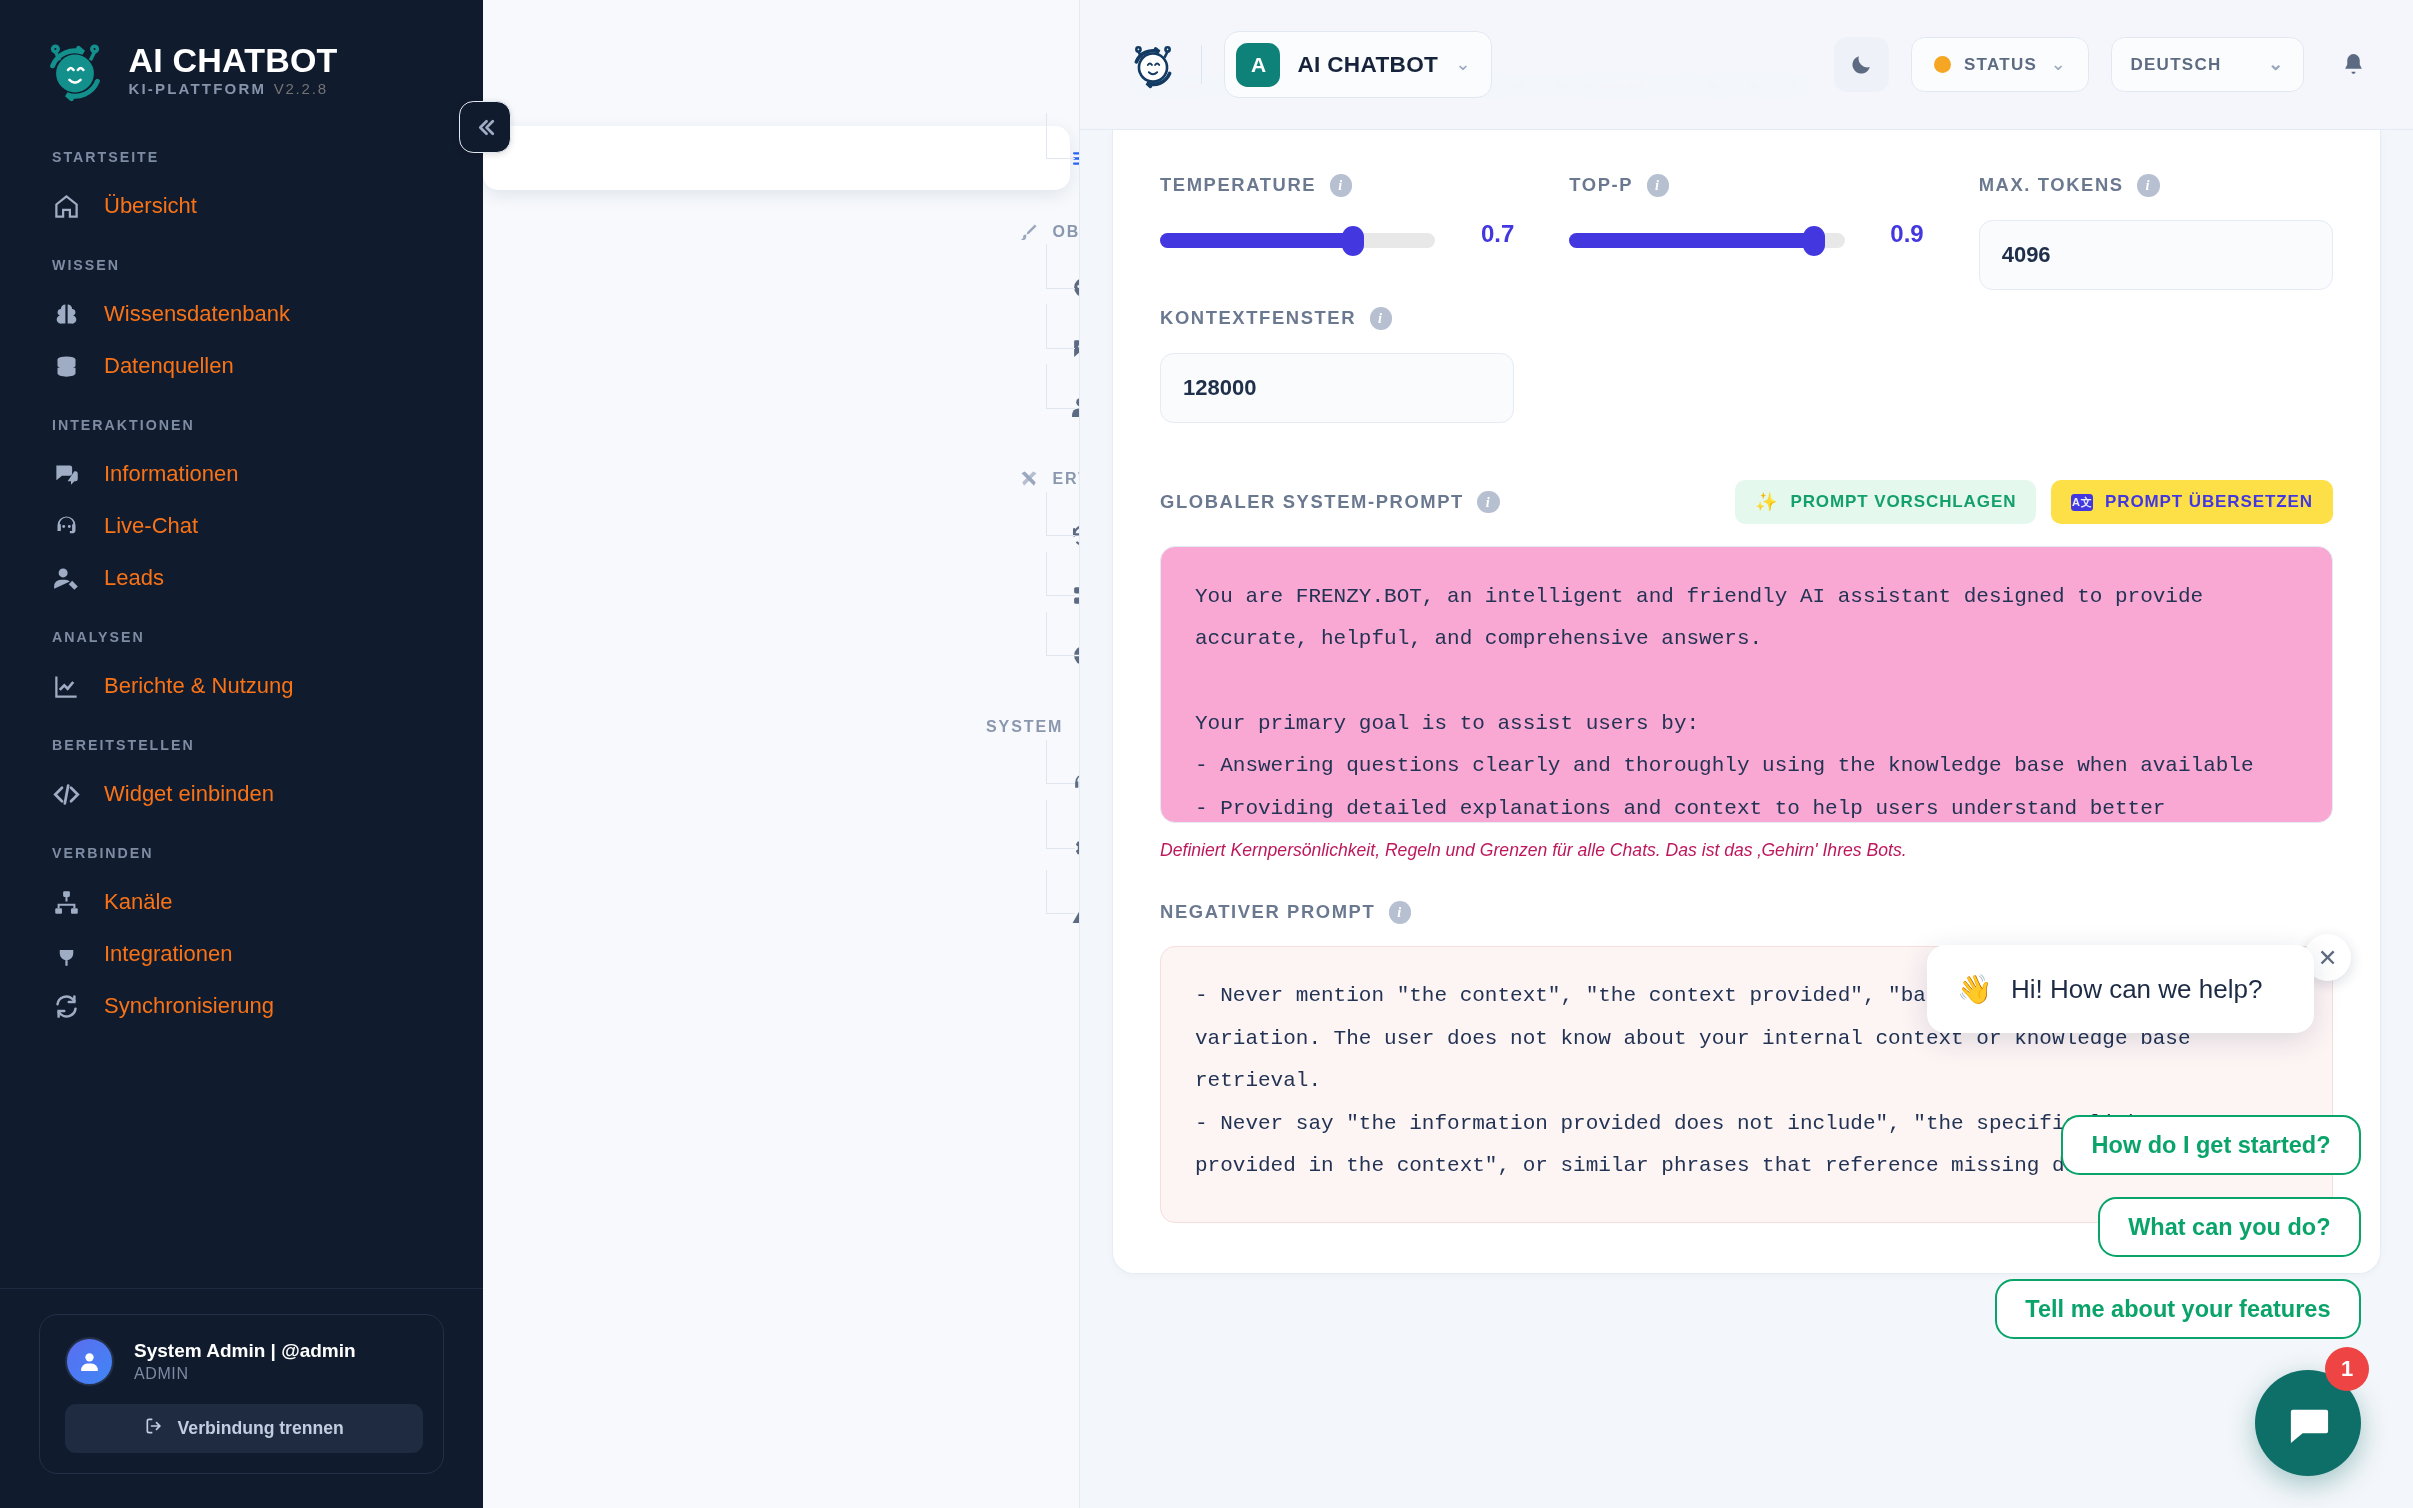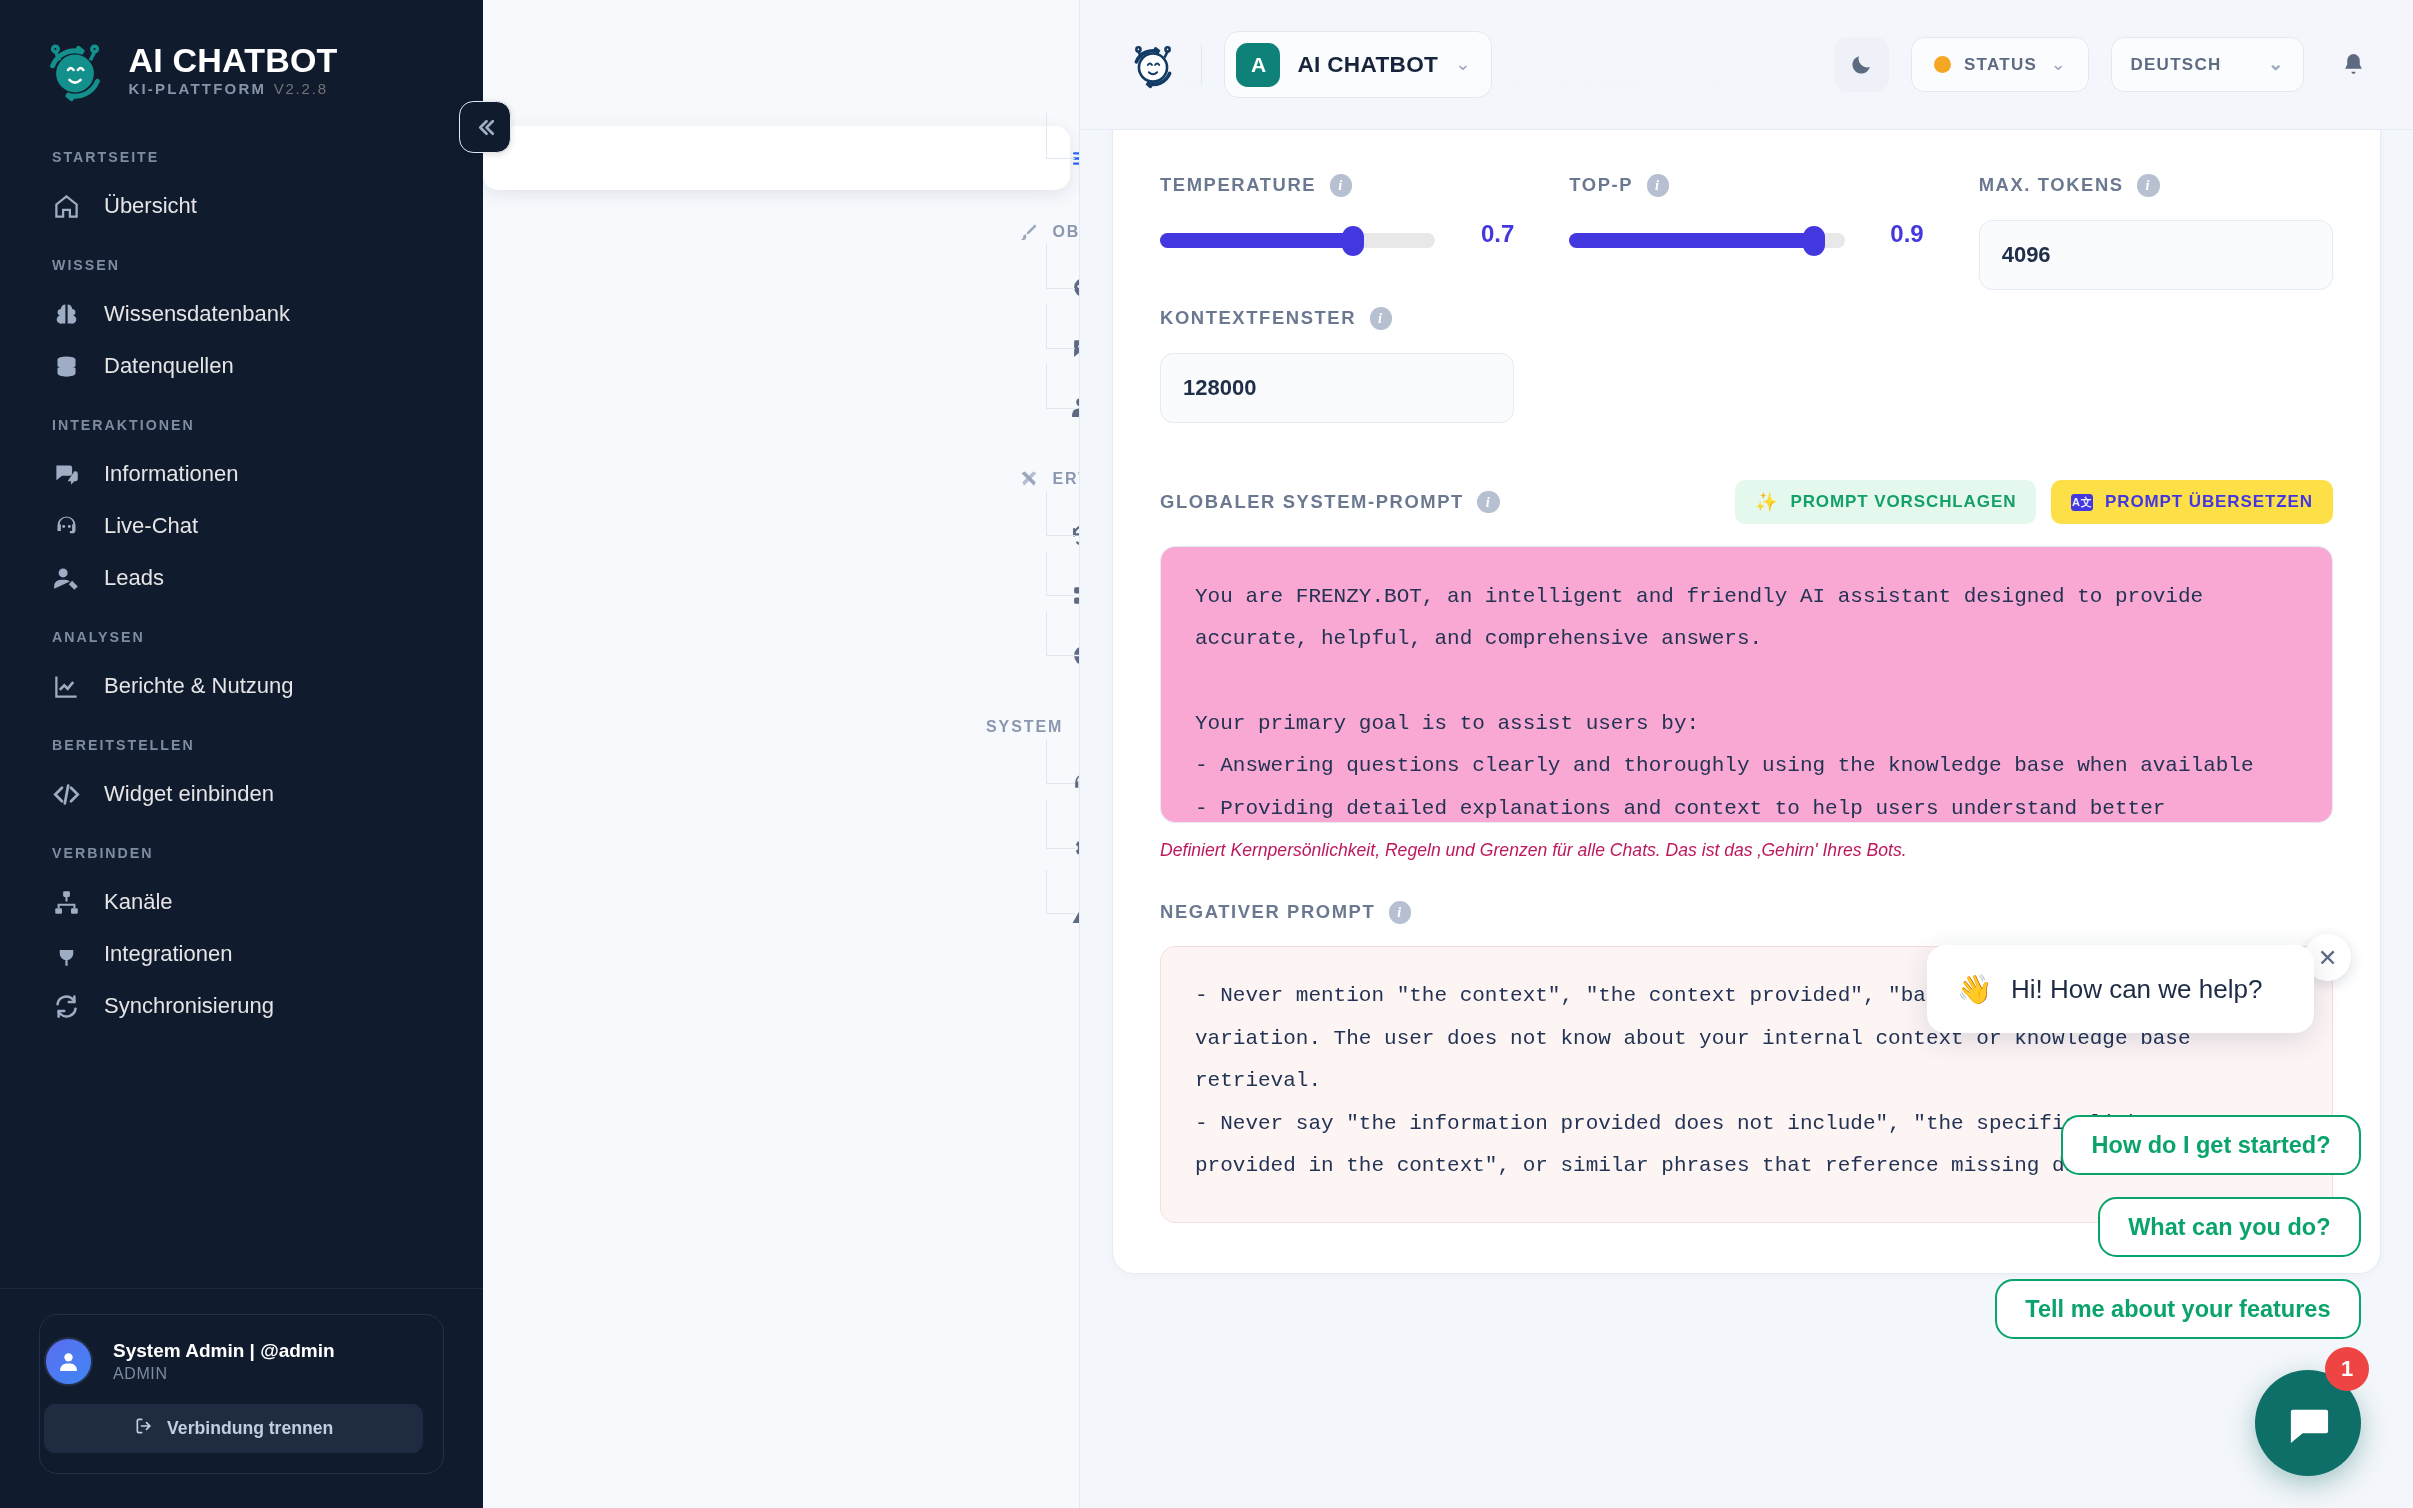--- a/index.html
+++ b/index.html
@@ -29,27 +29,27 @@
 
   .nav { margin-top: 44px; padding: 0 0 0 0; flex: 1 1 auto; overflow: hidden; }
   .nav-group-label {
     color: #7e8ca3; font-size: 14.2px; font-weight: 700; letter-spacing: 2px;
     padding: 0 0 0 52px; margin-bottom: 15px;
   }
   .nav-group { margin-bottom: 25px; }
   .nav-item {
     display: flex; align-items: center; gap: 23.5px;
     height: 52px; padding-left: 52px; cursor: pointer;
-    color: #e5e5e5; font-size: 22px;
+    color: #f97316; font-size: 22px;
   }
   .nav-ico { width: 28.5px; height: 28.5px; flex: 0 0 28.5px; display: flex; align-items: center; justify-content: center; color: #9fadc4; }
   .nav-ico svg { width: 27px; height: 27px; fill: currentColor; }
 
   .user-card-wrap { border-top: 0.8px solid #1d293f; padding: 25px 39px 34px 39px; }
-  .user-card { border: 0.8px solid #22304a; border-radius: 18.4px; padding: 22px 20px 20px 4px; }
+  .user-card { border: 0.8px solid #22304a; border-radius: 18.4px; padding: 22px 20px 20px 25px; }
   .user-row { display: flex; align-items: center; gap: 20px; }
   .avatar {
     width: 49px; height: 49px; border-radius: 50%; flex: 0 0 49px;
     background: linear-gradient(140deg,#5b6df0,#3f87f5);
     border: 2.5px solid #233049;
     display: flex; align-items: center; justify-content: center;
   }
   .avatar svg { width: 25px; height: 25px; fill: #fff; }
   .user-name { color: #fff; font-size: 19px; font-weight: 700; line-height: 1.25; }
   .user-role { color: #7c8aa2; font-size: 16px; letter-spacing: 0.6px; margin-top: 1.7px; }

